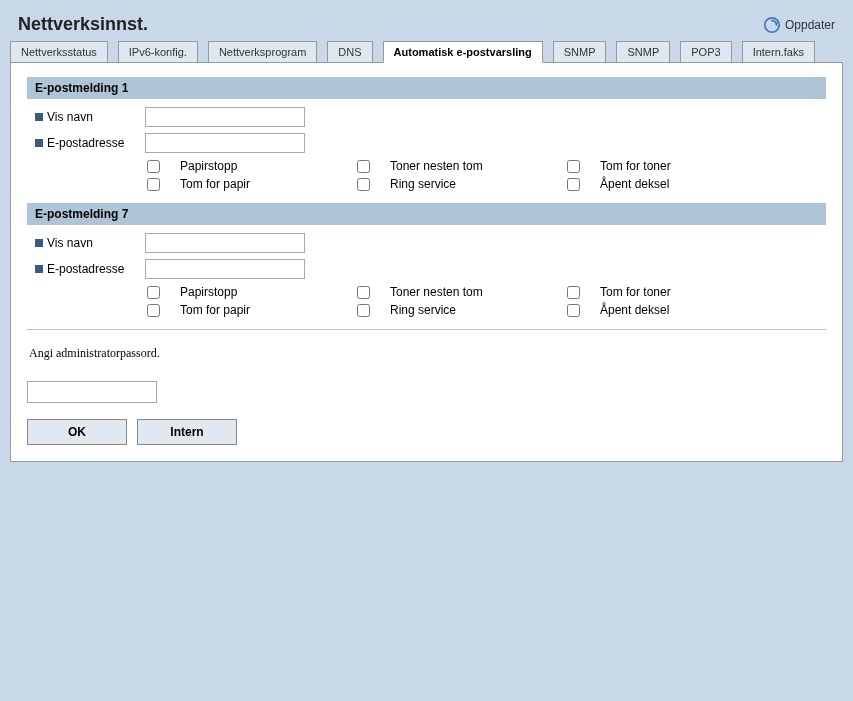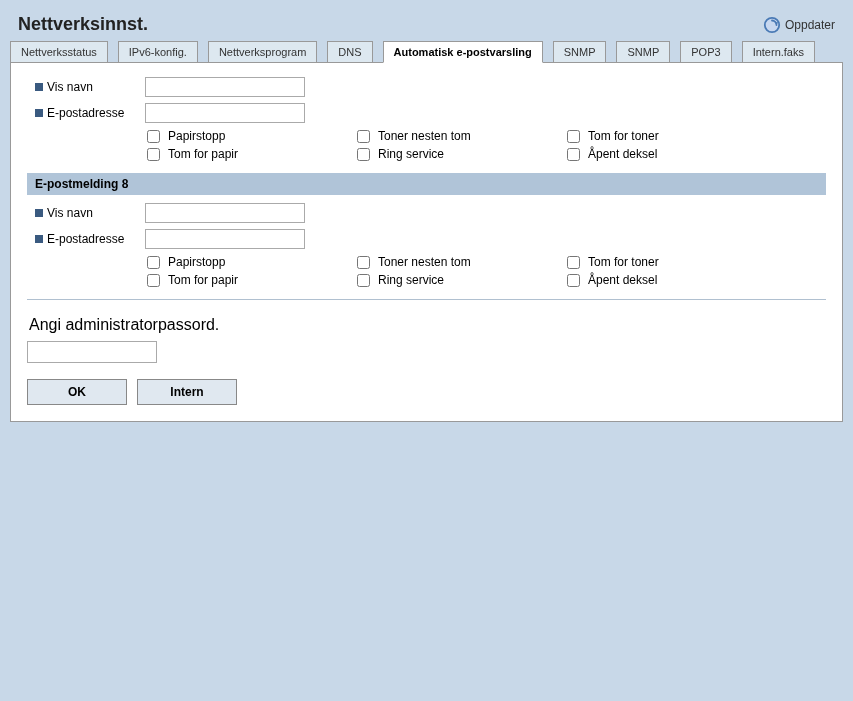--- a/index.html
+++ b/index.html
@@ -112,38 +112,39 @@
     .checkboxes-row {
       display: flex;
       padding-left: 120px;
       gap: 0;
       margin-bottom: 4px;
     }
     .checkbox-col {
       width: 210px;
       display: flex;
       align-items: center;
-      gap: 8px;
+      gap: 20px;
       font-size: 12px;
     }
     .checkbox-col input[type="checkbox"] {
       margin: 0;
     }
     .divider {
       border: none;
       border-top: 1px solid #b0c0d0;
       margin: 8px 0;
     }
     .admin-section {
       padding: 8px 0 4px 0;
     }
     .admin-label {
-      font-size: 16px;
-      margin-bottom: 7px;
+      font-size: 12px;
+      margin-bottom: 20px;
       padding-left: 2px;
+      font-family: Liberation Serif, serif;
     }
     .admin-input {
       width: 130px;
       height: 22px;
       border: 1px solid #aaa;
       background: #fff;
       font-size: 11px;
       padding: 1px 3px;
     }
     .buttons-row {
@@ -185,20 +186,21 @@
     <div class="tab active">Automatisk e-postvarsling</div>
     <div class="tab">SNMP</div>
     <div class="tab">SNMP</div>
     <div class="tab">POP3</div>
     <div class="tab">Intern.faks</div>
   </div>
 
   <div class="main-content">
 
     <div class="section">
+      <div class="section-header">E-postmelding 1</div>
 
       <div class="form-row">
         <label class="form-label">
           <span class="label-square"></span>
           <span>Vis navn</span>
         </label>
         <input class="form-input" type="text" value="" style="">
       </div>
 
       <div class="form-row">
@@ -234,21 +236,21 @@
           <span>Ring service</span>
         </label>
         <label class="checkbox-col">
           <input type="checkbox" style="">
           <span>Åpent deksel</span>
         </label>
       </div>
     </div>
 
     <div class="section">
-      <div class="section-header">E-postmelding 8</div>
+      <div class="section-header">E-postmelding 7</div>
 
       <div class="form-row">
         <label class="form-label">
           <span class="label-square"></span>
           <span>Vis navn</span>
         </label>
         <input class="form-input" type="text" value="" style="">
       </div>
 
       <div class="form-row">

